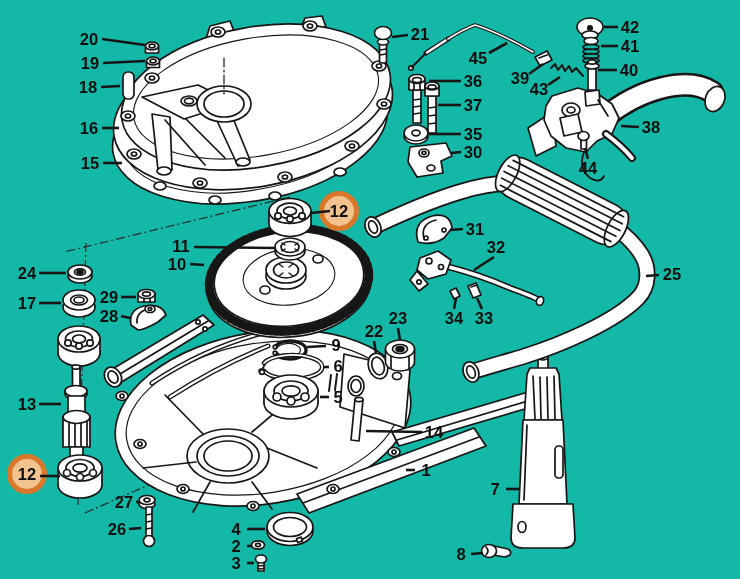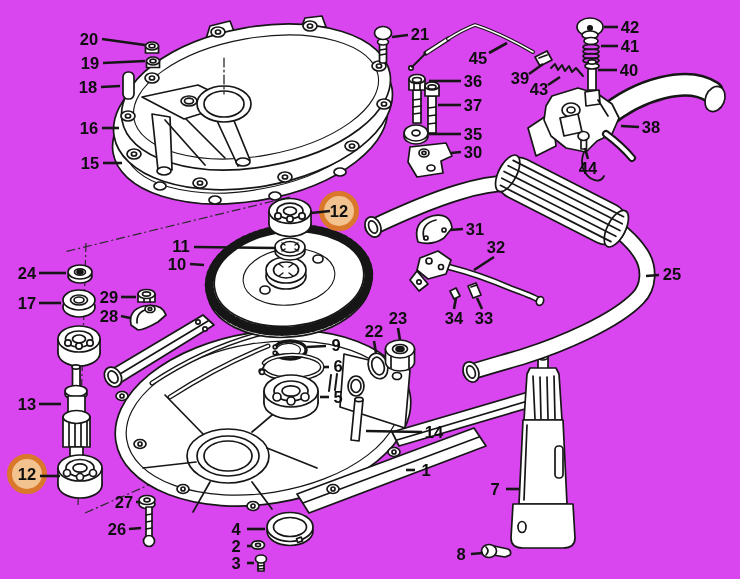--- a/index.html
+++ b/index.html
@@ -1,16 +1,16 @@
 <!DOCTYPE html>
 <html><head>
 <meta charset="utf-8">
 <style>
   html,body{margin:0;padding:0;background:#ffffff;}
-  #stage{position:relative;width:740px;height:579px;background:#d946ef;overflow:hidden;
+  #stage{position:relative;width:740px;height:579px;background:#14b8a6;overflow:hidden;
          font-family:"Liberation Sans", sans-serif;text-align:center;}
   svg{display:block;}
   .callout-text{font:700 16.5px "Liberation Sans", sans-serif;fill:#0e0e0e;}
 </style>
 </head>
 <body>
 
 <div id="stage">
 <svg id="art" width="740" height="579" viewBox="0 0 740 579">
 

